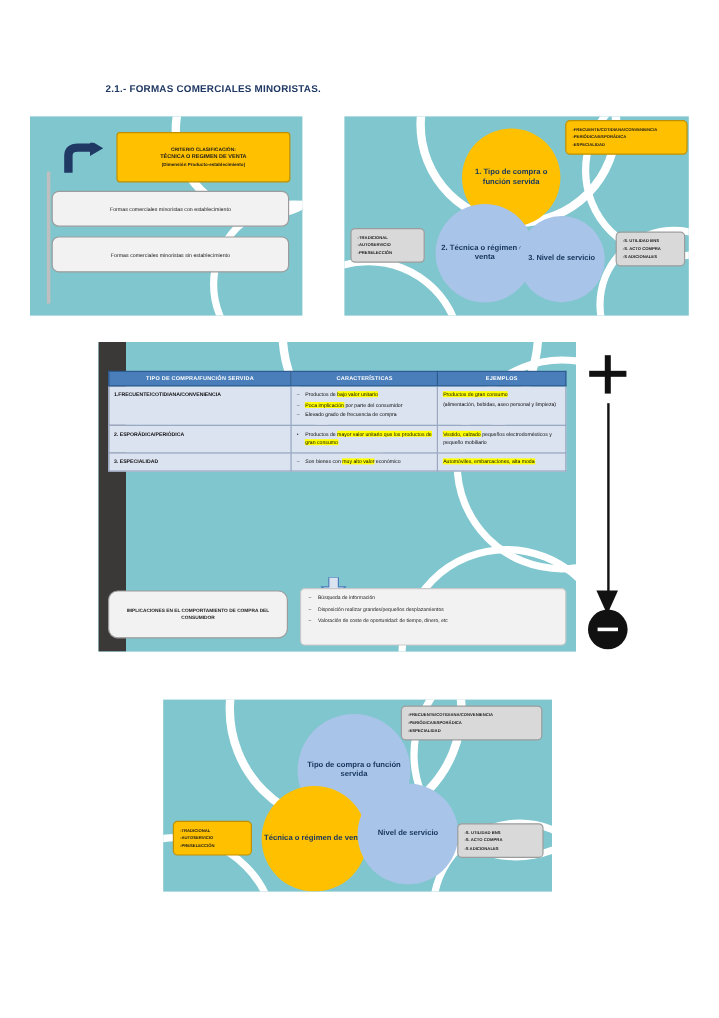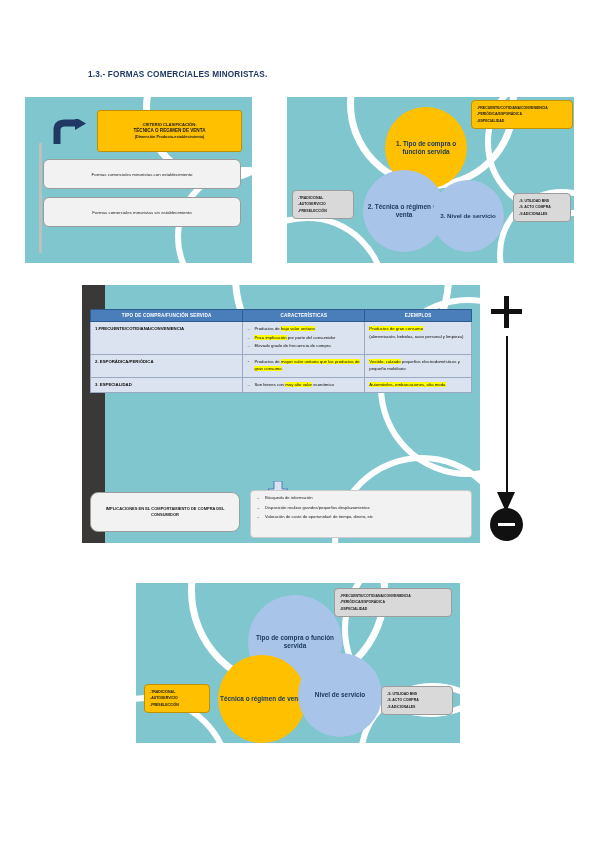--- a/index.html
+++ b/index.html
@@ -125,21 +125,21 @@
   #s4-c3 { left:162px; top:70px; width:84px; height:84px; font-size:6.4px; }
   #s4-gb-top   { left:198px; top:5px;  width:118px; }
   #s4-gb-right { left:245px; top:103px; width:72px; }
   #s4-yb-left  { left:8px;  top:101px; width:66px; }
 </style>
 </head>
 <body>
 
 <div class="page">
 
-  <div class="section-title">1.3.- FORMAS COMERCIALES MINORISTAS.</div>
+  <div class="section-title">2.1.- FORMAS COMERCIALES MINORISTAS.</div>
 
   <div class="slide" id="slide1">
     <div class="swirl" style="left:118px; top:-64px; width:150px; height:150px;"></div>
     <div class="swirl2" style="left:150px; top:70px; width:140px; height:140px;"></div>
     <div class="leftbar"></div>
 
     <svg class="arrow-up" viewBox="0 0 34 26">
       <path d="M4 25 L4 11 Q4 4 12 4 L24 4" stroke="#1F3864" stroke-width="7" fill="none"></path>
       <path d="M22 -2 L33 4.5 L22 11 Z" fill="#1F3864"></path>
     </svg>

